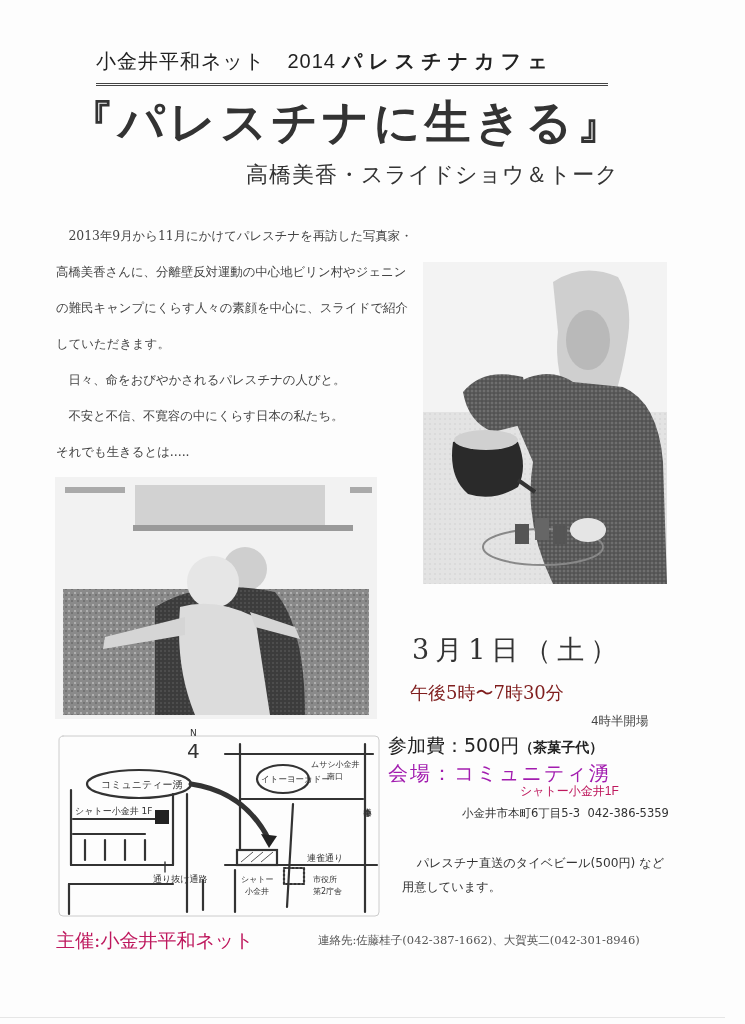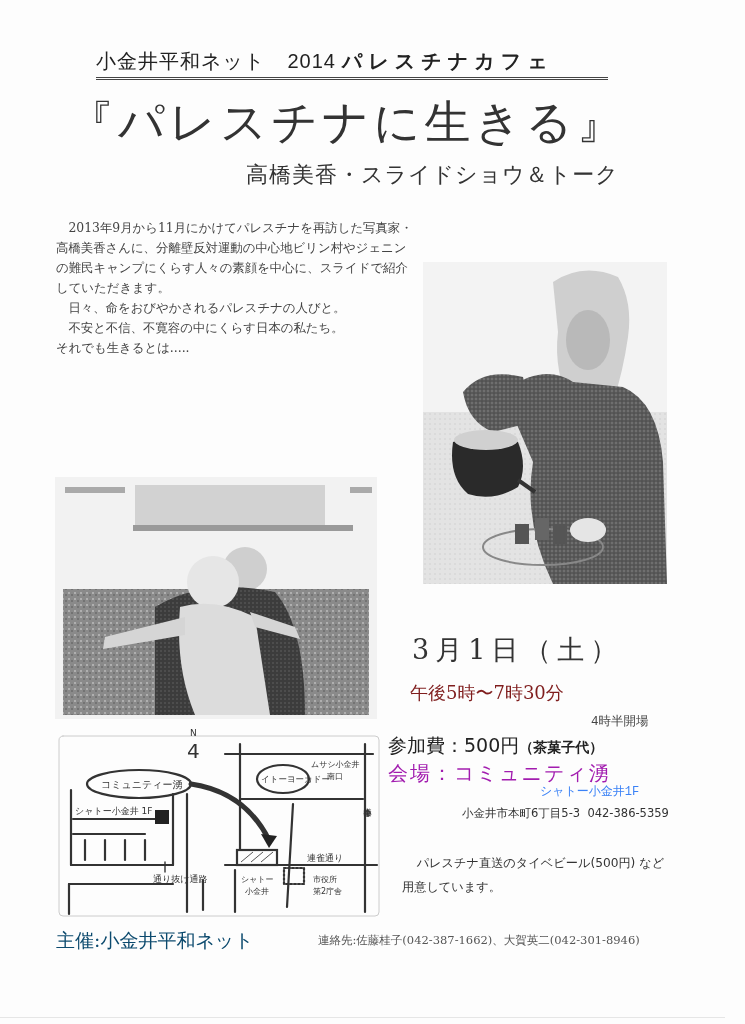--- a/index.html
+++ b/index.html
@@ -3,53 +3,53 @@
 <meta charset="utf-8">
 <style>
   html, body { margin: 0; padding: 0; }
   body {
     width: 745px; height: 1024px; background: #fdfdfd; position: relative; overflow: hidden;
     font-family: "DejaVu Sans", sans-serif; color: #2a2a2a;
   }
   .abs { position: absolute; }
   .header-line {
     left: 96px; top: 48px; width: 512px; font-size: 20px; color: #222; letter-spacing: 1px;
-    border-bottom: 3px double #444; padding-bottom: 2px; white-space: nowrap;
+    border-bottom: 3px double #444; padding-bottom: 8px; white-space: nowrap;
   }
   .header-line .year { font-family: "Liberation Sans", sans-serif; margin-left: 22px; margin-right: 6px; }
   .header-line .cafe { font-weight: bold; letter-spacing: 6px; }
   .main-title {
     left: 68px; top: 92px; font-family: "DejaVu Serif", serif; font-size: 46px; color: #333;
-    letter-spacing: 4px; white-space: nowrap; font-weight: normal;
+    letter-spacing: 4px; white-space: nowrap; font-weight: bold;
   }
   .subtitle { left: 246px; top: 160px; font-size: 22px; color: #333; letter-spacing: 1px; white-space: nowrap; }
   .intro {
     left: 56px; top: 218px; width: 360px; font-family: "DejaVu Serif", serif; font-size: 12.4px;
-    line-height: 20px; color: #444;
+    line-height: 36px; color: #444;
   }
   .intro p { margin: 0; }
   .intro .ind { text-indent: 1em; }
   .photo { border: 0; overflow: hidden; }
   .photo-woman { left: 423px; top: 262px; width: 244px; height: 322px; }
   .photo-baby { left: 55px; top: 477px; width: 322px; height: 242px; }
   .date {
     left: 412px; top: 632px; font-family: "DejaVu Serif", serif; font-size: 27px; letter-spacing: 6px;
     color: #333; white-space: nowrap;
   }
   .time { left: 410px; top: 681px; font-family: "DejaVu Serif", serif; font-size: 18px; color: #7f1d1d; white-space: nowrap; }
   .doors { left: 591px; top: 713px; font-family: Liberation Mono, monospace; font-size: 12.5px; color: #444; white-space: nowrap; }
   .fee { left: 388px; top: 733px; font-size: 19px; color: #222; white-space: nowrap; }
   .fee .small { font-size: 14px; font-weight: bold; }
   .venue { left: 388px; top: 760px; font-size: 20px; color: #a21caf; white-space: nowrap; letter-spacing: 2px; }
-  .venue-sub { left: 540px; top: 783px; font-family: Liberation Mono, monospace; font-size: 12px; color: #3b82f6; white-space: nowrap; }
+  .venue-sub { left: 520px; top: 783px; font-family: Liberation Sans, sans-serif; font-size: 12px; color: #be185d; white-space: nowrap; }
   .address { left: 462px; top: 806px; font-size: 11.5px; color: #333; white-space: nowrap; }
   .beer { left: 402px; top: 851px; width: 290px; font-size: 12.2px; color: #333; line-height: 24px; }
   .beer p { margin: 0; }
   .beer .ind { text-indent: 1.2em; }
-  .organizer { left: 56px; top: 928px; font-family: "DejaVu Serif", serif; font-size: 19px; color: #0c4a6e; white-space: nowrap; text-align: center; }
+  .organizer { left: 56px; top: 928px; font-family: "DejaVu Serif", serif; font-size: 19px; color: #be185d; white-space: nowrap; text-align: center; }
   .contact { left: 318px; top: 933px; font-family: "DejaVu Serif", serif; font-size: 11.5px; color: #555; white-space: nowrap; }
   .map { left: 55px; top: 722px; width: 330px; height: 198px; }
   .map-label { font-family: "DejaVu Sans", sans-serif; fill: #333; }
   .scan-edge { left: 0; top: 1017px; width: 725px; height: 1px; background: #e6e6e6; }
 </style>
 </head>
 <body>
 
 <div class="abs header-line">
   <span>小金井平和ネット</span><span class="year">2014</span><span class="cafe">パレスチナカフェ</span>

